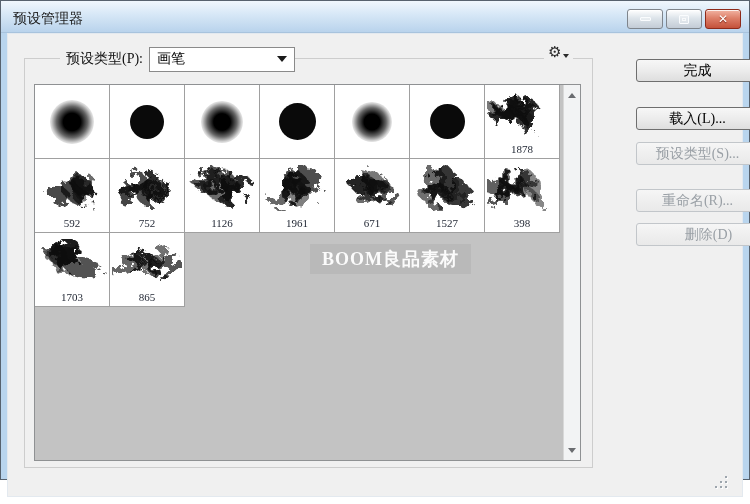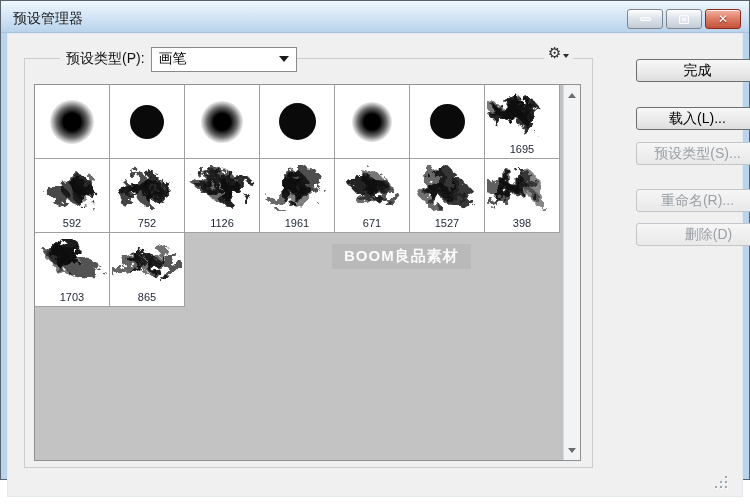--- a/index.html
+++ b/index.html
@@ -25,21 +25,21 @@
                background:rgba(255,255,255,.35); }
   .glyph-max { width:10px; height:9px; border:1px solid #fafcfe; border-radius:1px;
                background:rgba(255,255,255,.25); position:relative; }
   .glyph-max::after{ content:""; position:absolute; left:2px; top:2px; right:2px; bottom:2px;
                border:1px solid rgba(255,255,255,.75); }
   .glyph-close { color:#fff; font-size:12px; font-weight:bold; line-height:1;
                text-shadow:0 1px 1px #7c1f10; }
 
   
   .client { position:absolute; left:6px; top:32px; width:736px; height:464px;
-            background:#f0f0f0; border:1px solid #e3e9ef; }
+            background:#f0f0f0; border:1px solid #e3e9ef;font-family:Liberation Serif, serif; }
 
   .groupbox { position:absolute; left:16px; top:24px; width:569px; height:410px;
               border:1px solid #cdcdcd; background:transparent; }
 
   .preset-row { position:absolute; left:52px; top:12px; height:26px; display:flex;
                 align-items:center; z-index:2; }
   .preset-label { background:#f0f0f0; padding:0 6px; font-size:14px; color:#111; }
   .combo { width:146px; height:25px; background:#fff; border:1px solid #8a8a8a;
            display:flex; align-items:center; position:relative; cursor:default; }
   .combo-value { font-size:14px; color:#000; padding-left:7px;text-align:right; }
@@ -72,22 +72,22 @@
   .vscroll { position:absolute; right:0; top:0; bottom:0; width:17px;
              background:#f2f3f4; border-left:1px solid #d8d8d8; }
   .sbtn { position:absolute; left:0; width:16px; height:16px; display:flex;
           align-items:center; justify-content:center; cursor:default; }
   .sbtn.up { top:2px; } .sbtn.down { bottom:2px; }
   .tri-up { width:0; height:0; border-left:4px solid transparent;
             border-right:4px solid transparent; border-bottom:5px solid #6a6c70; }
   .tri-down { width:0; height:0; border-left:4px solid transparent;
             border-right:4px solid transparent; border-top:5px solid #6a6c70; }
 
-  .watermark { position:absolute; left:324px; top:210px; background:#b9b9b9;
-               color:#fbfbfb; font-size:15px; font-weight:bold; letter-spacing:1px;
+  .watermark { position:absolute; left:302px; top:210px; background:#b9b9b9;
+               color:#fbfbfb; font-size:18px; font-weight:bold; letter-spacing:1px;
                padding:3px 12px; white-space:nowrap; }
 
   
   .abtn { position:absolute; left:628px; width:123px; height:23px; border-radius:3px;
           font-size:14px; display:flex; align-items:center; justify-content:center;
           cursor:default; }
   .abtn.enabled { border:1px solid #6e6e6e; color:#000;
           background:linear-gradient(#f7f7f7,#ececec 50%,#dedede); }
   .abtn.disabled { border:1px solid #c2c6ca; color:#9aa0a6;
           background:linear-gradient(#f6f6f6,#efefef 50%,#e9e9e9); }
@@ -180,21 +180,21 @@
                   <ellipse cx="15.5" cy="19.2" rx="22.5" ry="5.1" transform="rotate(19 15.5 19.2)" fill="#0b0b0b" opacity="0.52"></ellipse>
                   <ellipse cx="29.2" cy="21.9" rx="10.2" ry="3.5" transform="rotate(41 29.2 21.9)" fill="#0b0b0b" opacity="0.81"></ellipse>
                   <ellipse cx="30.7" cy="20.3" rx="19.5" ry="6.3" transform="rotate(32 30.7 20.3)" fill="#0b0b0b" opacity="0.54"></ellipse>
                   <ellipse cx="19.1" cy="19.2" rx="18.5" ry="7.4" transform="rotate(140 19.1 19.2)" fill="#0b0b0b" opacity="0.91"></ellipse>
                   <ellipse cx="34.2" cy="24.3" rx="18.7" ry="3.7" transform="rotate(80 34.2 24.3)" fill="#0b0b0b" opacity="0.86"></ellipse>
                   <ellipse cx="42.8" cy="22.7" rx="14.8" ry="7.8" transform="rotate(94 42.8 22.7)" fill="#0b0b0b" opacity="0.91"></ellipse>
                   <ellipse cx="24.0" cy="18.6" rx="23.7" ry="7.2" transform="rotate(170 24.0 18.6)" fill="#0b0b0b" opacity="0.77"></ellipse>
                 </g>
               </svg>
             </div>
-            <div class="lbl">1695</div>
+            <div class="lbl">1878</div>
           </div>
           <div class="cell">
             <div class="thumb">
               <svg width="70" height="46" viewBox="0 0 70 46">
                 <defs>
                   <filter id="f592" x="-40%" y="-40%" width="180%" height="180%">
                     <feTurbulence type="fractalNoise" baseFrequency="0.09" numOctaves="4" seed="10"></feTurbulence>
                     <feDisplacementMap in="SourceGraphic" scale="26"></feDisplacementMap>
                   </filter>
                 </defs>

